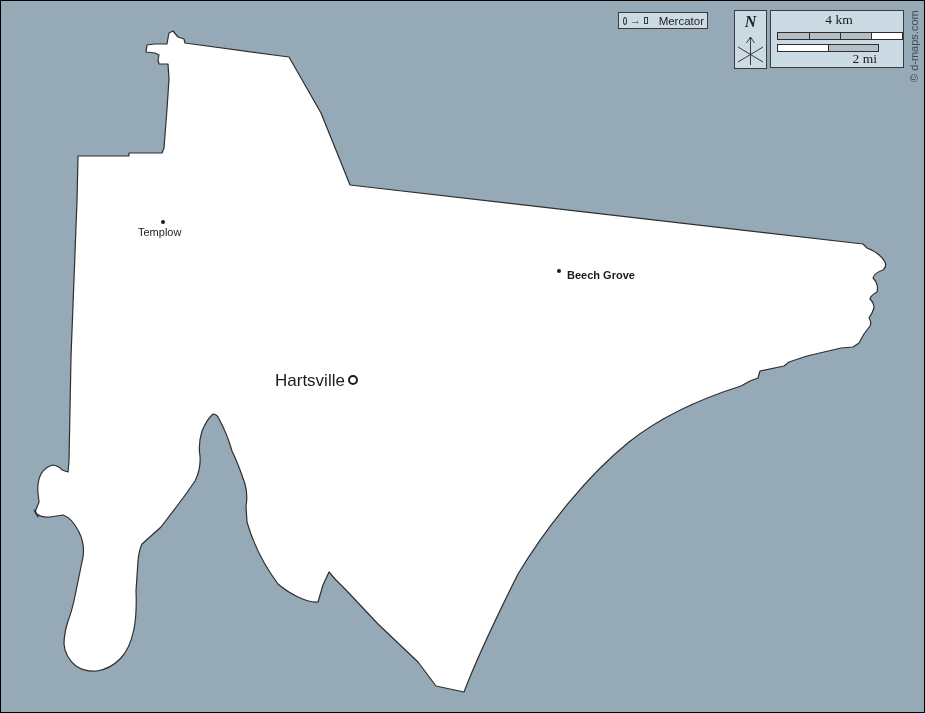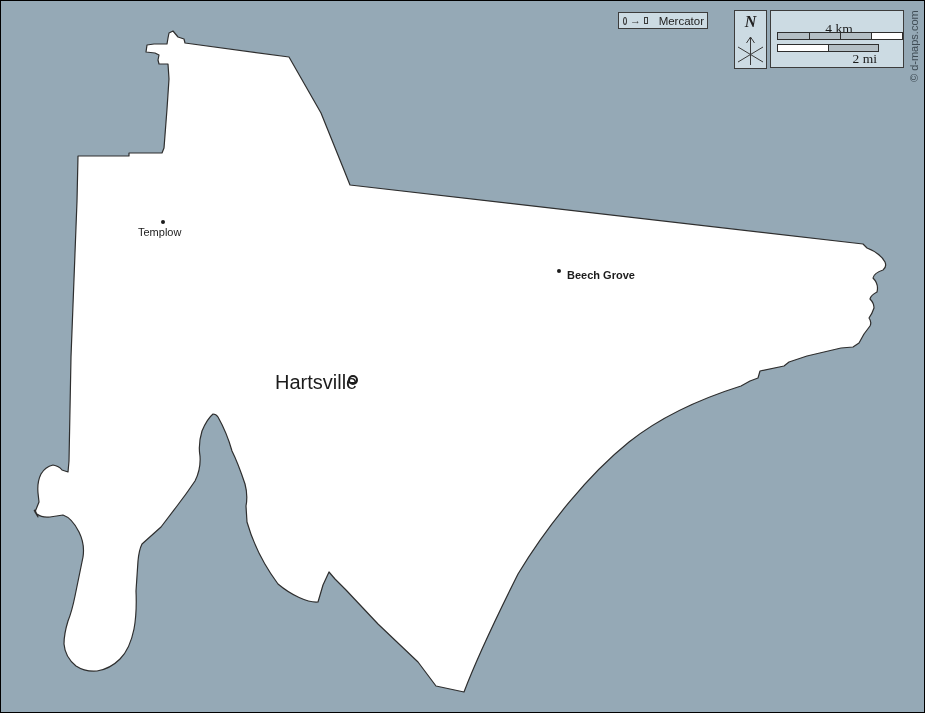--- a/index.html
+++ b/index.html
@@ -42,21 +42,21 @@
     font-size:16px; color:#222;
   }
   .compass svg{position:absolute; left:0; top:23px;}
   .rose{stroke:#3a3a3a; stroke-width:1; fill:none;}
 
   .scalebox{left:769px; top:9px; width:134px; height:58px;}
   .scale-label{
     position:absolute; font-family:"Liberation Serif", serif; font-size:13.5px; color:#1a1a1a;
     text-align:center;
   }
-  .km-label{left:6px; top:1px; width:124px;margin-top:9px;}
+  .km-label{left:6px; top:1px; width:124px;}
   .mi-label{left:6px; top:40px; width:100px;text-align:right;}
   .bar{
     position:absolute; height:6px; border:1px solid #2e2e2e; display:flex; box-sizing:content-box;
   }
   .bar-km{left:6px; top:21px; width:124px;}
   .bar-mi{left:6px; top:33px; width:100px;}
   .seg{height:100%;}
   .seg + .seg{border-left:1px solid #2e2e2e;}
   .seg.g{background:var(--bar-gray);}
   .seg.w{background:#fff;}
@@ -120,21 +120,21 @@
       L 145,51 L 146,44 L 153,43 L 166,43
       L 167,37 L 168,32 Z"></path>
   </svg>
 
   <div class="places">
       <div class="marker dot" style="left: 162px; top: 209px;"></div>
       <div class="place-label" style="left: 137px; top: 214px; font-size: 11px;">Templow</div>
       <div class="marker dot" style="left: 558px; top: 258px;"></div>
       <div class="place-label" style="left: 566px; top: 257px; font-size: 11px; font-weight: bold;">Beech Grove</div>
       <div class="marker ring" style="left: 352px; top: 367px;"></div>
-      <div class="place-label" style="left: 274px; top: 359px; font-size: 20px;">Hartsville</div>
+      <div class="place-label" style="left: 274px; top: 359px; font-size: 17px;">Hartsville</div>
     </div>
 
   <div class="badge">
     <span class="circle"></span>
     <span class="arrow">→</span>
     <span class="square"></span>
     <span class="txt">Mercator</span>
   </div>
 
   <div class="panel compass">

